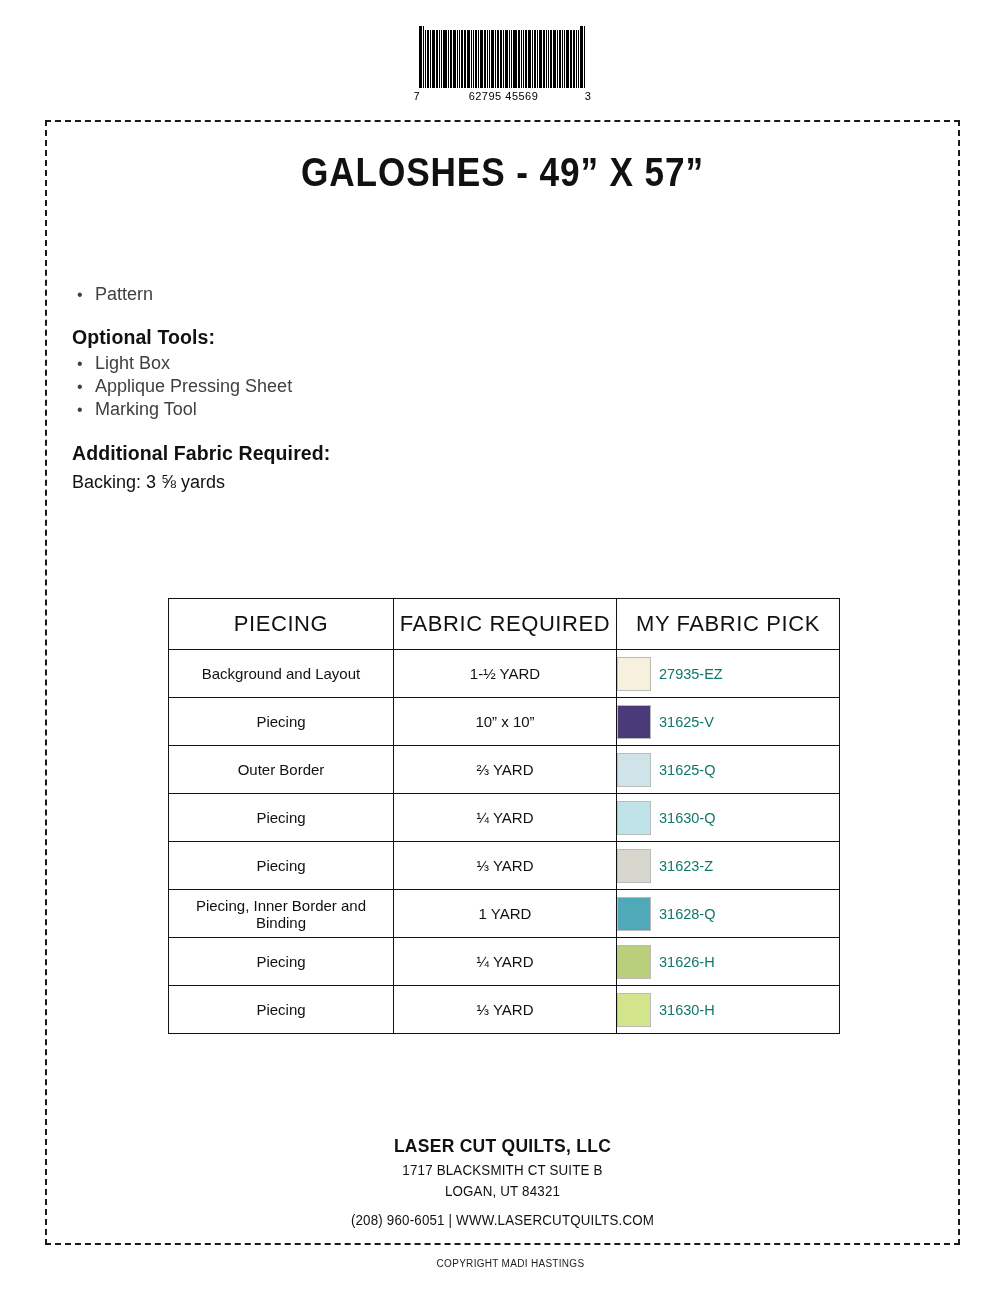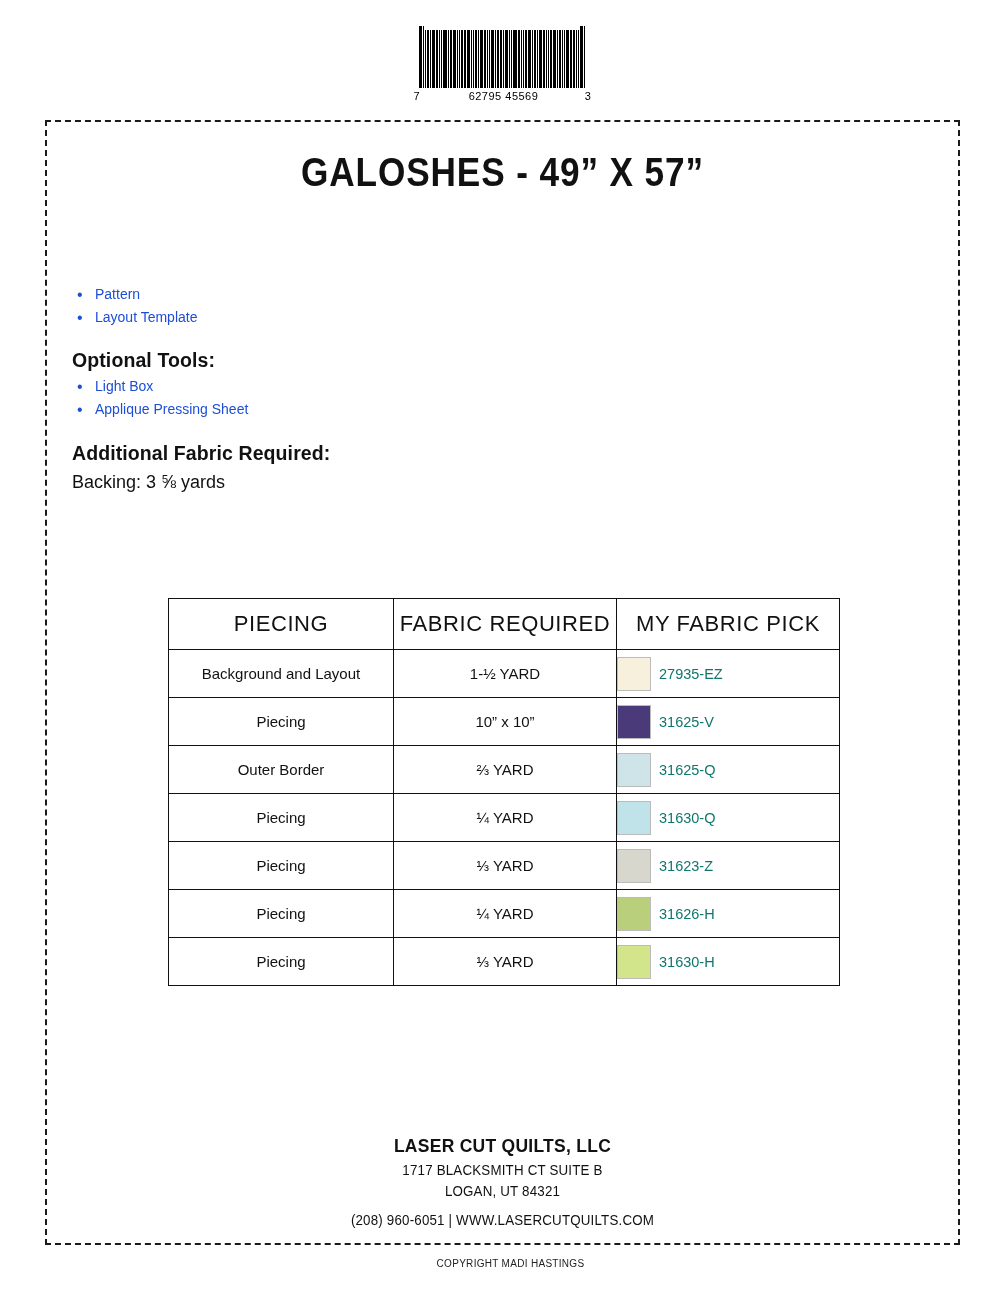--- a/index.html
+++ b/index.html
@@ -89,22 +89,22 @@
     letter-spacing: 0.1px;
   }
   .info-head.second { margin-top: 20px; }
   .info-head.third { margin-top: 21px; }
   ul.info-list {
     list-style: none;
     margin: 0;
     padding: 0;
   }
   ul.info-list li {
-    font-size: 14px;
-    color: #1d4ed8;
+    font-size: 18px;
+    color: #404040;
     line-height: 23px;
     padding-left: 23px;
     position: relative;
   }
   ul.info-list li::before {
     content: "•";
     position: absolute;
     left: 5px;
     top: 0;
     font-size: 16px;
@@ -281,27 +281,27 @@
   </div>
 </div>
 
 <div class="page-frame"></div>
 
 <div class="title">GALOSHES - 49” X 57”</div>
 
 <div class="info-block">
   <ul class="info-list">
     <li>Pattern</li>
-    <li>Layout Template</li>
   </ul>
 
   <div class="info-head second">Optional Tools:</div>
   <ul class="info-list">
     <li>Light Box</li>
     <li>Applique Pressing Sheet</li>
+    <li>Marking Tool</li>
   </ul>
 
   <div class="info-head third">Additional Fabric Required:</div>
   <div class="plain-line">Backing: 3 ⅝ yards</div>
 </div>
 
 <table class="fabric-table">
   <thead>
     <tr>
       <th class="col-piecing">PIECING</th>
@@ -354,20 +354,30 @@
         <td class="col-piecing">Piecing</td>
         <td class="col-required">⅓ YARD</td>
         <td class="col-pick td-pick">
           <div class="swatch-row">
             <div class="swatch" style="background: rgb(216, 215, 205);"></div>
             <span class="swatch-code">31623-Z</span>
           </div>
         </td>
       </tr>
       <tr>
+        <td class="col-piecing">Piecing, Inner Border and Binding</td>
+        <td class="col-required">1 YARD</td>
+        <td class="col-pick td-pick">
+          <div class="swatch-row">
+            <div class="swatch" style="background: rgb(79, 169, 184);"></div>
+            <span class="swatch-code">31628-Q</span>
+          </div>
+        </td>
+      </tr>
+      <tr>
         <td class="col-piecing">Piecing</td>
         <td class="col-required">¼ YARD</td>
         <td class="col-pick td-pick">
           <div class="swatch-row">
             <div class="swatch" style="background: rgb(185, 207, 124);"></div>
             <span class="swatch-code">31626-H</span>
           </div>
         </td>
       </tr>
       <tr>

